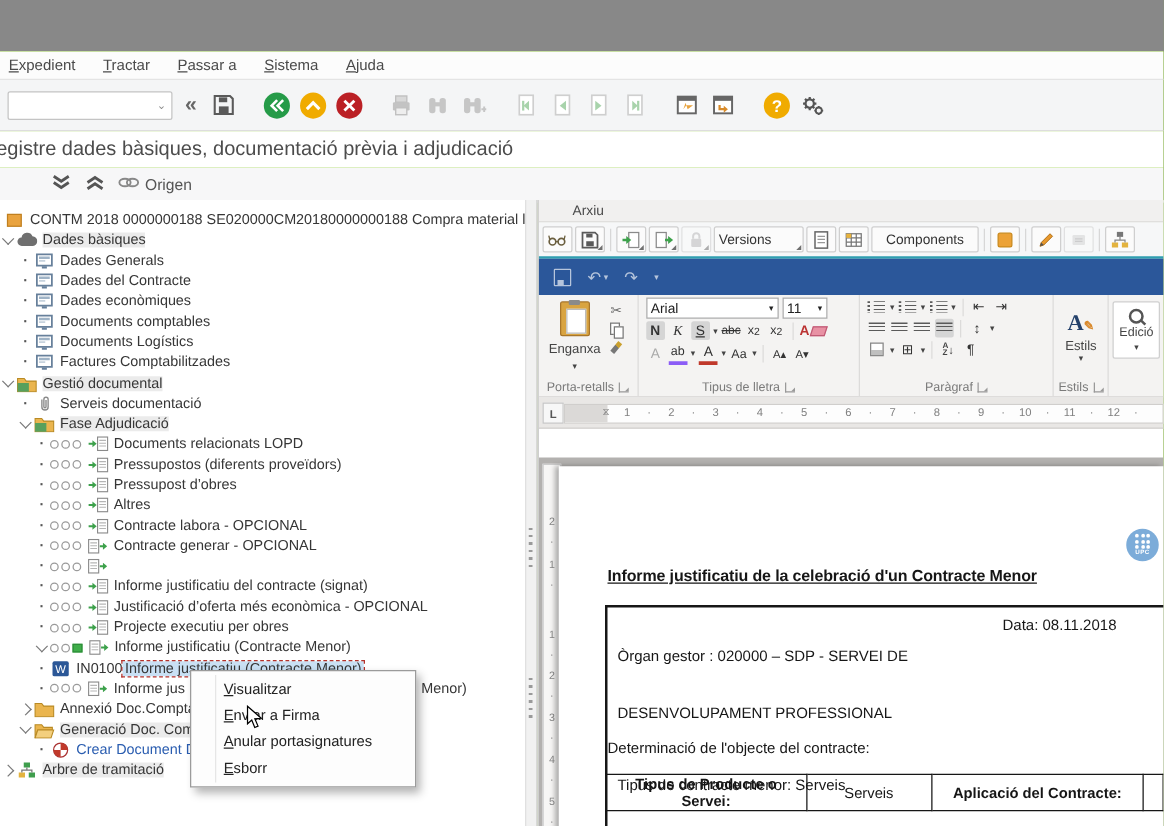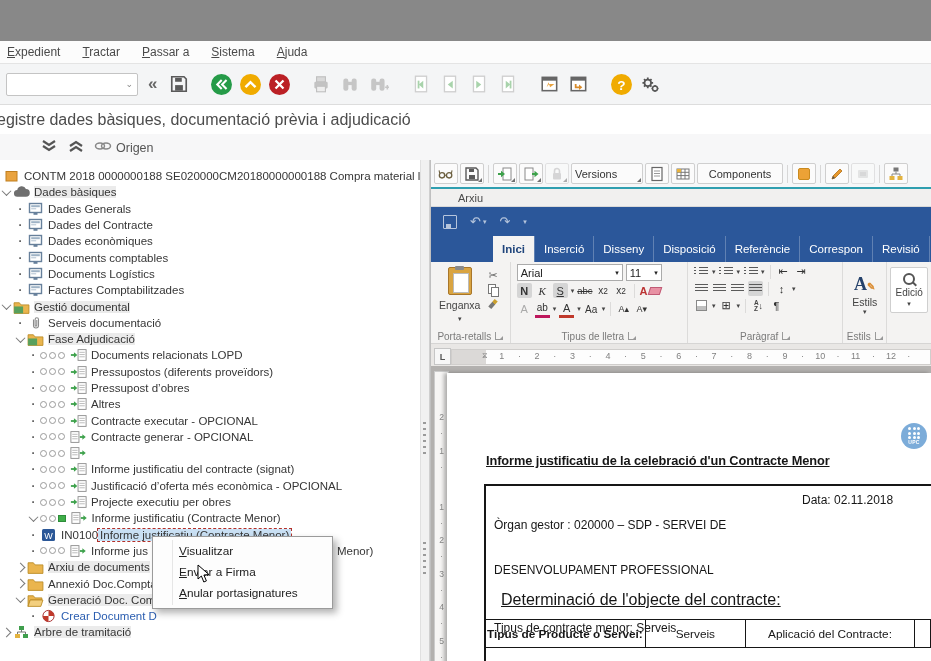--- a/index.html
+++ b/index.html
@@ -85,21 +85,21 @@
   .copyic{position:relative;width:11px;height:11px}
   .copyic::before,.copyic::after{content:'';position:absolute;width:6px;height:8px;border:1px solid #777;background:#fff}
   .copyic::before{left:0;top:0}.copyic::after{left:3px;top:3px}
   .brush{width:4px;height:10px;background:linear-gradient(#caa02f 0 4px,#777 4px);transform:rotate(40deg);margin-left:3px}
   .frow{display:flex;align-items:center;gap:3px;margin:2px 0 0 6px}
   .fontbox{width:106px;height:17px;background:#fff;border:1px solid #ababab;font-size:11px;color:#222;display:flex;align-items:center;justify-content:space-between;padding:0 3px;box-sizing:border-box}
   .sizebox{width:36px}
   .fbtn{min-width:15px;height:15px;display:flex;align-items:center;justify-content:center;font-size:11px;color:#333}
   .pressed{background:#d5d5d5;border-radius:2px}
   .vsep{width:1px;height:14px;background:#dcdbda;margin:0 2px}
-  .ylw{border-bottom:3px solid #be185d}
+  .ylw{border-bottom:3px solid #8b5cf6}
   .red{border-bottom:3px solid #c0392b}
   .al{width:13px;height:9px;background:repeating-linear-gradient(to bottom,#5a5a5a 0 1px,transparent 1px 3px)}
   .ilist{width:14px;height:9px;background-image:repeating-linear-gradient(to bottom,#5a5a5a 0 1px,transparent 1px 3px),repeating-linear-gradient(to bottom,#5a5a5a 0 1.5px,transparent 1.5px 3px);background-size:9px 9px,2px 9px;background-position:5px 0,0 0;background-repeat:no-repeat}
   .fillic{width:11px;height:11px;border:1px solid #888;background:linear-gradient(#fff 0 5px,#bfbfbf 5px);box-sizing:border-box}
   .sortic{display:flex;flex-direction:column;font-size:6.5px;line-height:5.5px;font-weight:bold;color:#444}
   .eraser{width:10px;height:6px;background:#e891a4;border:1px solid #c05a75;transform:skewX(-18deg);margin-left:2px}
   .bigA{font-family:"Liberation Serif",serif;font-size:18px;font-weight:bold;color:#24416b;line-height:18px}
   .edbtn{width:36px;height:44px;background:#fff;border:1px solid #cfcfcf;border-radius:2px;display:flex;flex-direction:column;align-items:center;justify-content:center;gap:2px;margin:5px auto 0}
   .mag{width:8px;height:8px;border:2px solid #555;border-radius:50%;position:relative}
   .mag::after{content:'';position:absolute;width:5px;height:2px;background:#555;right:-4px;bottom:-2px;transform:rotate(45deg)}
@@ -116,21 +116,21 @@
           overflow:hidden;font-size:8.5px;color:#8a8a8a}
   #vruler i{position:absolute;left:0;width:100%;text-align:center;font-style:normal}
   #page{position:absolute;left:16px;top:7px;right:0;bottom:0;background:#fff;box-shadow:-3px 0 4px rgba(0,0,0,.3);overflow:hidden;color:#161616}
   #upclogo{position:absolute;right:4px;top:50px;width:26px;height:26px;border-radius:50%;background:#7cacd9;display:flex;flex-direction:column;align-items:center;justify-content:center;gap:1px}
   #upclogo .dots{display:grid;grid-template-columns:repeat(3,3px);gap:1.5px}
   #upclogo .dots b{width:3px;height:3px;background:#fff;border-radius:50%}
   #upclogo .utxt{font-size:5px;font-weight:bold;color:#fff;line-height:5px;letter-spacing:.3px}
   #dtitle{position:absolute;left:39px;top:80px;font-size:12.8px;font-weight:bold;text-decoration:underline;letter-spacing:-.1px}
   #ibox{position:absolute;left:37px;right:-6px;top:111px;border:2px solid #161616;padding:3px 6px 4px 8px;font-size:12px;line-height:14.7px;white-space:pre}
   #ibox .date{position:absolute;left:316px;top:7px}
-  #dhead{position:absolute;left:54px;top:218px;font-size:16px;text-decoration:underline}
+  #dhead{position:absolute;left:39px;top:218px;font-size:12px;}
   #dtable{position:absolute;left:37px;top:246px;border-collapse:collapse;font-size:11.8px;table-layout:fixed}
   #dtable td{border:1.5px solid #161616;text-align:center;padding:0 2px}
   
   .ghostfloppy{width:12px;height:12px;border:1.5px solid rgba(255,255,255,.66);border-radius:1px;position:relative}
   .ghostfloppy::after{content:'';position:absolute;left:2px;bottom:0;width:5px;height:4px;background:rgba(255,255,255,.66)}
   .tinydd{font-size:7px}
 </style>
 </head>
 <body>
 
@@ -484,21 +484,21 @@
             <i class="stc"></i>
           </span>
           <span class="tic">
             <svg viewBox="0 0 19 14">
               <path d="M1 7h4" stroke="#3da14b" stroke-width="2"></path>
               <path d="M4.4 3.8L8.2 7l-3.8 3.2z" fill="#3da14b"></path>
               <rect x="9" y="1" width="9" height="12" fill="#fff" stroke="#8a8a8a"></rect>
               <path d="M10.5 4h6M10.5 6.5h6M10.5 9h6" stroke="#b5b5b5"></path>
             </svg>
           </span>
-          <span class="lbl">Contracte executar - OPCIONAL</span>
+          <span class="lbl">Contracte labora - OPCIONAL</span>
         </div>
         <div class="trow" style="padding-left: 27px;">
           <span class="blt">·</span>
           <span class="st">
             <i class="stc"></i>
             <i class="stc"></i>
             <i class="stc"></i>
           </span>
           <span class="tic">
             <svg viewBox="0 0 19 14">
@@ -617,31 +617,20 @@
           <span class="tic">
             <svg viewBox="0 0 19 14">
               <rect x="1" y="1" width="9" height="12" fill="#fff" stroke="#8a8a8a"></rect>
               <path d="M2.5 4h6M2.5 6.5h6M2.5 9h6" stroke="#b5b5b5"></path>
               <path d="M11 7h3.5" stroke="#3da14b" stroke-width="2"></path>
               <path d="M13.8 3.8L17.6 7l-3.8 3.2z" fill="#3da14b"></path>
             </svg>
           </span>
           <span class="lbl">Informe jus</span>
           <span class="tailfrag">Menor)</span>
-        </div>
-        <div class="trow" style="padding-left: 14px;">
-          <span class="mk">
-            <span class="chv r"></span>
-          </span>
-          <span class="tic">
-            <svg viewBox="0 0 16 13">
-              <path d="M1 2.5h5l1.5 2H15v8H1z" fill="#eab54e" stroke="#b98a24" stroke-width=".8"></path>
-            </svg>
-          </span>
-          <span class="lbl shaded">Arxiu de documents</span>
         </div>
         <div class="trow" style="padding-left: 14px;">
           <span class="mk">
             <span class="chv r"></span>
           </span>
           <span class="tic">
             <svg viewBox="0 0 16 13">
               <path d="M1 2.5h5l1.5 2H15v8H1z" fill="#eab54e" stroke="#b98a24" stroke-width=".8"></path>
             </svg>
           </span>
@@ -684,20 +673,24 @@
           </span>
           <span class="lbl shaded">Arbre de tramitació</span>
         </div>
       </div>
     <div id="splitter">
       <span class="grip" style="top:262px"></span>
       <span class="grip" style="top:382px"></span>
     </div>
 
     <div id="word">
+
+      <div id="arxiurow">
+        <span>Arxiu</span>
+      </div>
 
       <div id="dtb">
         <span class="wb">
             <svg viewBox="0 0 18 12">
               <circle cx="4.5" cy="7.5" r="3" fill="none" stroke="#6b5f3f" stroke-width="1.5"></circle>
               <circle cx="12.5" cy="7.5" r="3" fill="none" stroke="#6b5f3f" stroke-width="1.5"></circle>
               <path d="M7.5 7.5h2M2 5.5L1.2 2M15 5.5l.8-3.5" stroke="#6b5f3f" stroke-width="1.2" fill="none"></path>
             </svg>
           </span>
         <span class="wb dd">
@@ -770,50 +763,36 @@
         <span class="wb">
             <svg viewBox="0 0 16 16">
               <rect x="5.5" y="1.5" width="5" height="4" fill="#777"></rect>
               <rect x="1.5" y="10" width="5" height="4" fill="#e3b33f"></rect>
               <rect x="9.5" y="10" width="5" height="4" fill="#e3b33f"></rect>
               <path d="M8 5.5V8M4 10V8h8v2" stroke="#888" fill="none"></path>
             </svg>
           </span>
       </div>
 
-      <div id="arxiurow">
-        <span>Arxiu</span>
-      </div>
-
       <div id="wtitlebar">
         <span class="qi">
             <span class="ghostfloppy"></span>
           </span>
         <span class="qi">
             <span>↶</span>
             <span class="tinydd">▾</span>
           </span>
         <span class="qi">
             <span>↷</span>
           </span>
         <span class="qi tinydd">
             <span>▾</span>
           </span>
       </div>
 
-      <div id="wtabs">
-          <span class="wtab active">Inici</span>
-          <span class="wtab">Inserció</span>
-          <span class="wtab">Disseny</span>
-          <span class="wtab">Disposició</span>
-          <span class="wtab">Referèncie</span>
-          <span class="wtab">Correspon</span>
-          <span class="wtab">Revisió</span>
-          <span class="wtab">Visualitzac</span>
-        </div>
 
       <div id="ribbon">
 
         <div class="rgroup" style="width:80px">
           <div class="rgc">
             <div class="pastecol">
               <span class="clip"></span>
               <span>Enganxa</span>
               <span class="tinydd">▾</span>
             </div>
@@ -1024,46 +1003,47 @@
                 <b></b>
                 <b></b>
                 <b></b>
               </span>
             <span class="utxt">UPC</span>
           </div>
           <div id="dtitle">Informe justificatiu de la celebració d'un Contracte Menor</div>
           <div id="ibox">
             <div>Òrgan gestor : 020000 – SDP - SERVEI DE</div>
             <div>DESENVOLUPAMENT PROFESSIONAL</div>
-            <span class="date">Data: 02.11.2018</span>
+            <span class="date">Data: 08.11.2018</span>
             <div>Tipus de contracte menor: Serveis</div>
             <div>Expedient:    SE020000CM20180000000188</div>
             
             
           </div>
           <div id="dhead">Determinació de l'objecte del contracte:</div>
           <table id="dtable">
             <tbody>
                 <tr>
               <td style="width:167px;font-weight:bold;height:27px">Tipus de Producte o Servei:</td>
               <td style="width:101px">Serveis</td>
-              <td style="width:176px;font-weight:normal">Aplicació del Contracte:</td>
+              <td style="width:176px;font-weight:bold">Aplicació del Contracte:</td>
               <td style="width:12px"></td>
             </tr>
           </tbody>
             </table>
         </div>
       </div>
     </div>
   </div>
 
   <div id="cmenu">
       <div class="citem"><u>V</u>isualitzar</div>
       <div class="citem"><u>E</u>nviar a Firma</div>
       <div class="citem"><u>A</u>nular portasignatures</div>
+      <div class="citem"><u>E</u>sborr</div>
     </div>
 
   <div id="cursor">
     <svg width="14" height="20" viewBox="0 0 14 20">
         <path d="M1 1l0 14 3.4-3 2.4 6 2.6-1.1-2.5-5.9 5.1-.4z" fill="#fff" stroke="#000" stroke-width="1"></path>
       </svg>
   </div>
 </div>
 
 </body></html>

